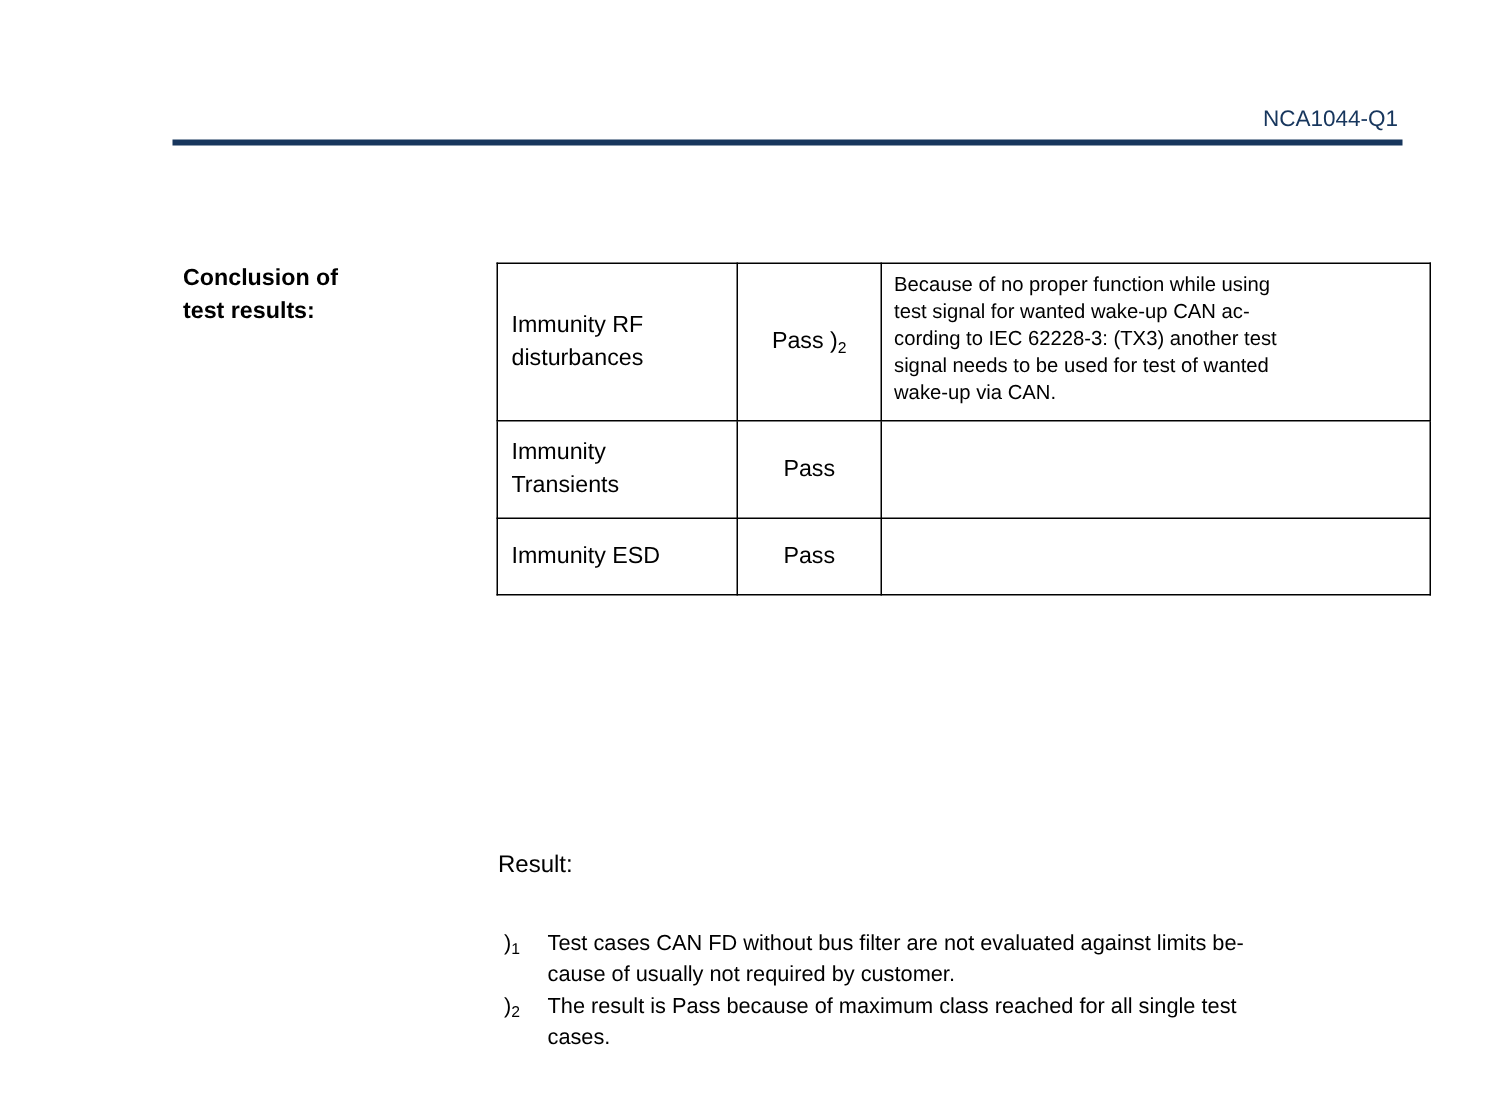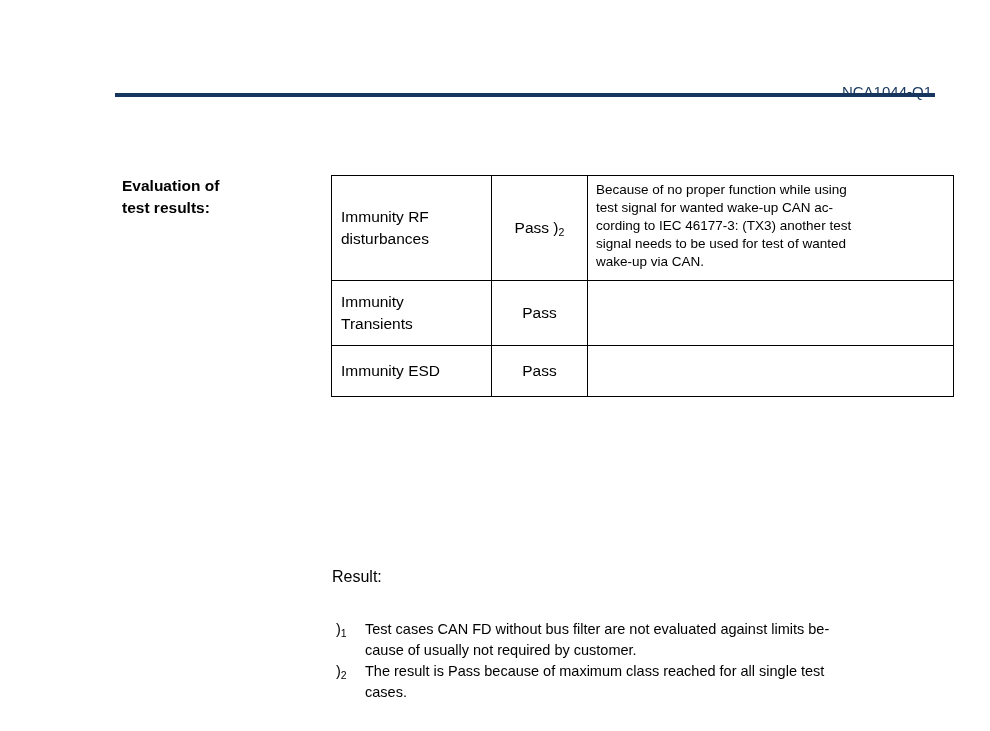--- a/index.html
+++ b/index.html
@@ -14,21 +14,21 @@
   }
   .pre { white-space: pre-line; }
 
   
   #report-header-left {
     position: absolute; left: 122px; top: 53px;
     font-size: 15px; line-height: 20px; color: #17365d;
   }
   #doc-code {
     position: absolute; right: 58px; top: 71px;
-    font-size: 15px; color: #17365d; margin-top: 12px;
+    font-size: 15px; color: #17365d;
   }
   #header-rule {
     position: absolute; left: 115px; top: 93px;
     width: 820px; height: 4px; background: #17365d;
   }
 
   
   #section-heading {
     position: absolute; left: 113px; top: 128px;
     font-size: 18.5px; font-weight: bold; color: #000;
@@ -87,33 +87,33 @@
 </style>
 </head>
 <body>
 
 <div id="page">
 
   <div id="doc-code">NCA1044-Q1</div>
   <div id="header-rule"></div>
 
 
-  <div id="sidebar-label" class="pre">Evaluation of
+  <div id="sidebar-label" class="pre">Conclusion of
 test results:</div>
 
   <table id="results-table">
     <tbody>
     <tr class="body" style="height:105px;">
       <td class="col-test pre">Immunity RF
 disturbances</td>
       <td class="col-res"><span>Pass )</span><span class="sub">2</span></td>
       <td class="col-com">
             <div class="comment-text pre">Because of no proper function while using
 test signal for wanted wake-up CAN ac-
-cording to IEC 46177-3: (TX3) another test
+cording to IEC 62228-3: (TX3) another test
 signal needs to be used for test of wanted
 wake-up via CAN.</div>
           </td>
     </tr>
     <tr class="body" style="height:65px;">
       <td class="col-test pre">Immunity
 Transients</td>
       <td class="col-res"><span>Pass</span><span class="sub"></span></td>
       <td class="col-com">
             <div class="comment-text pre"></div>

